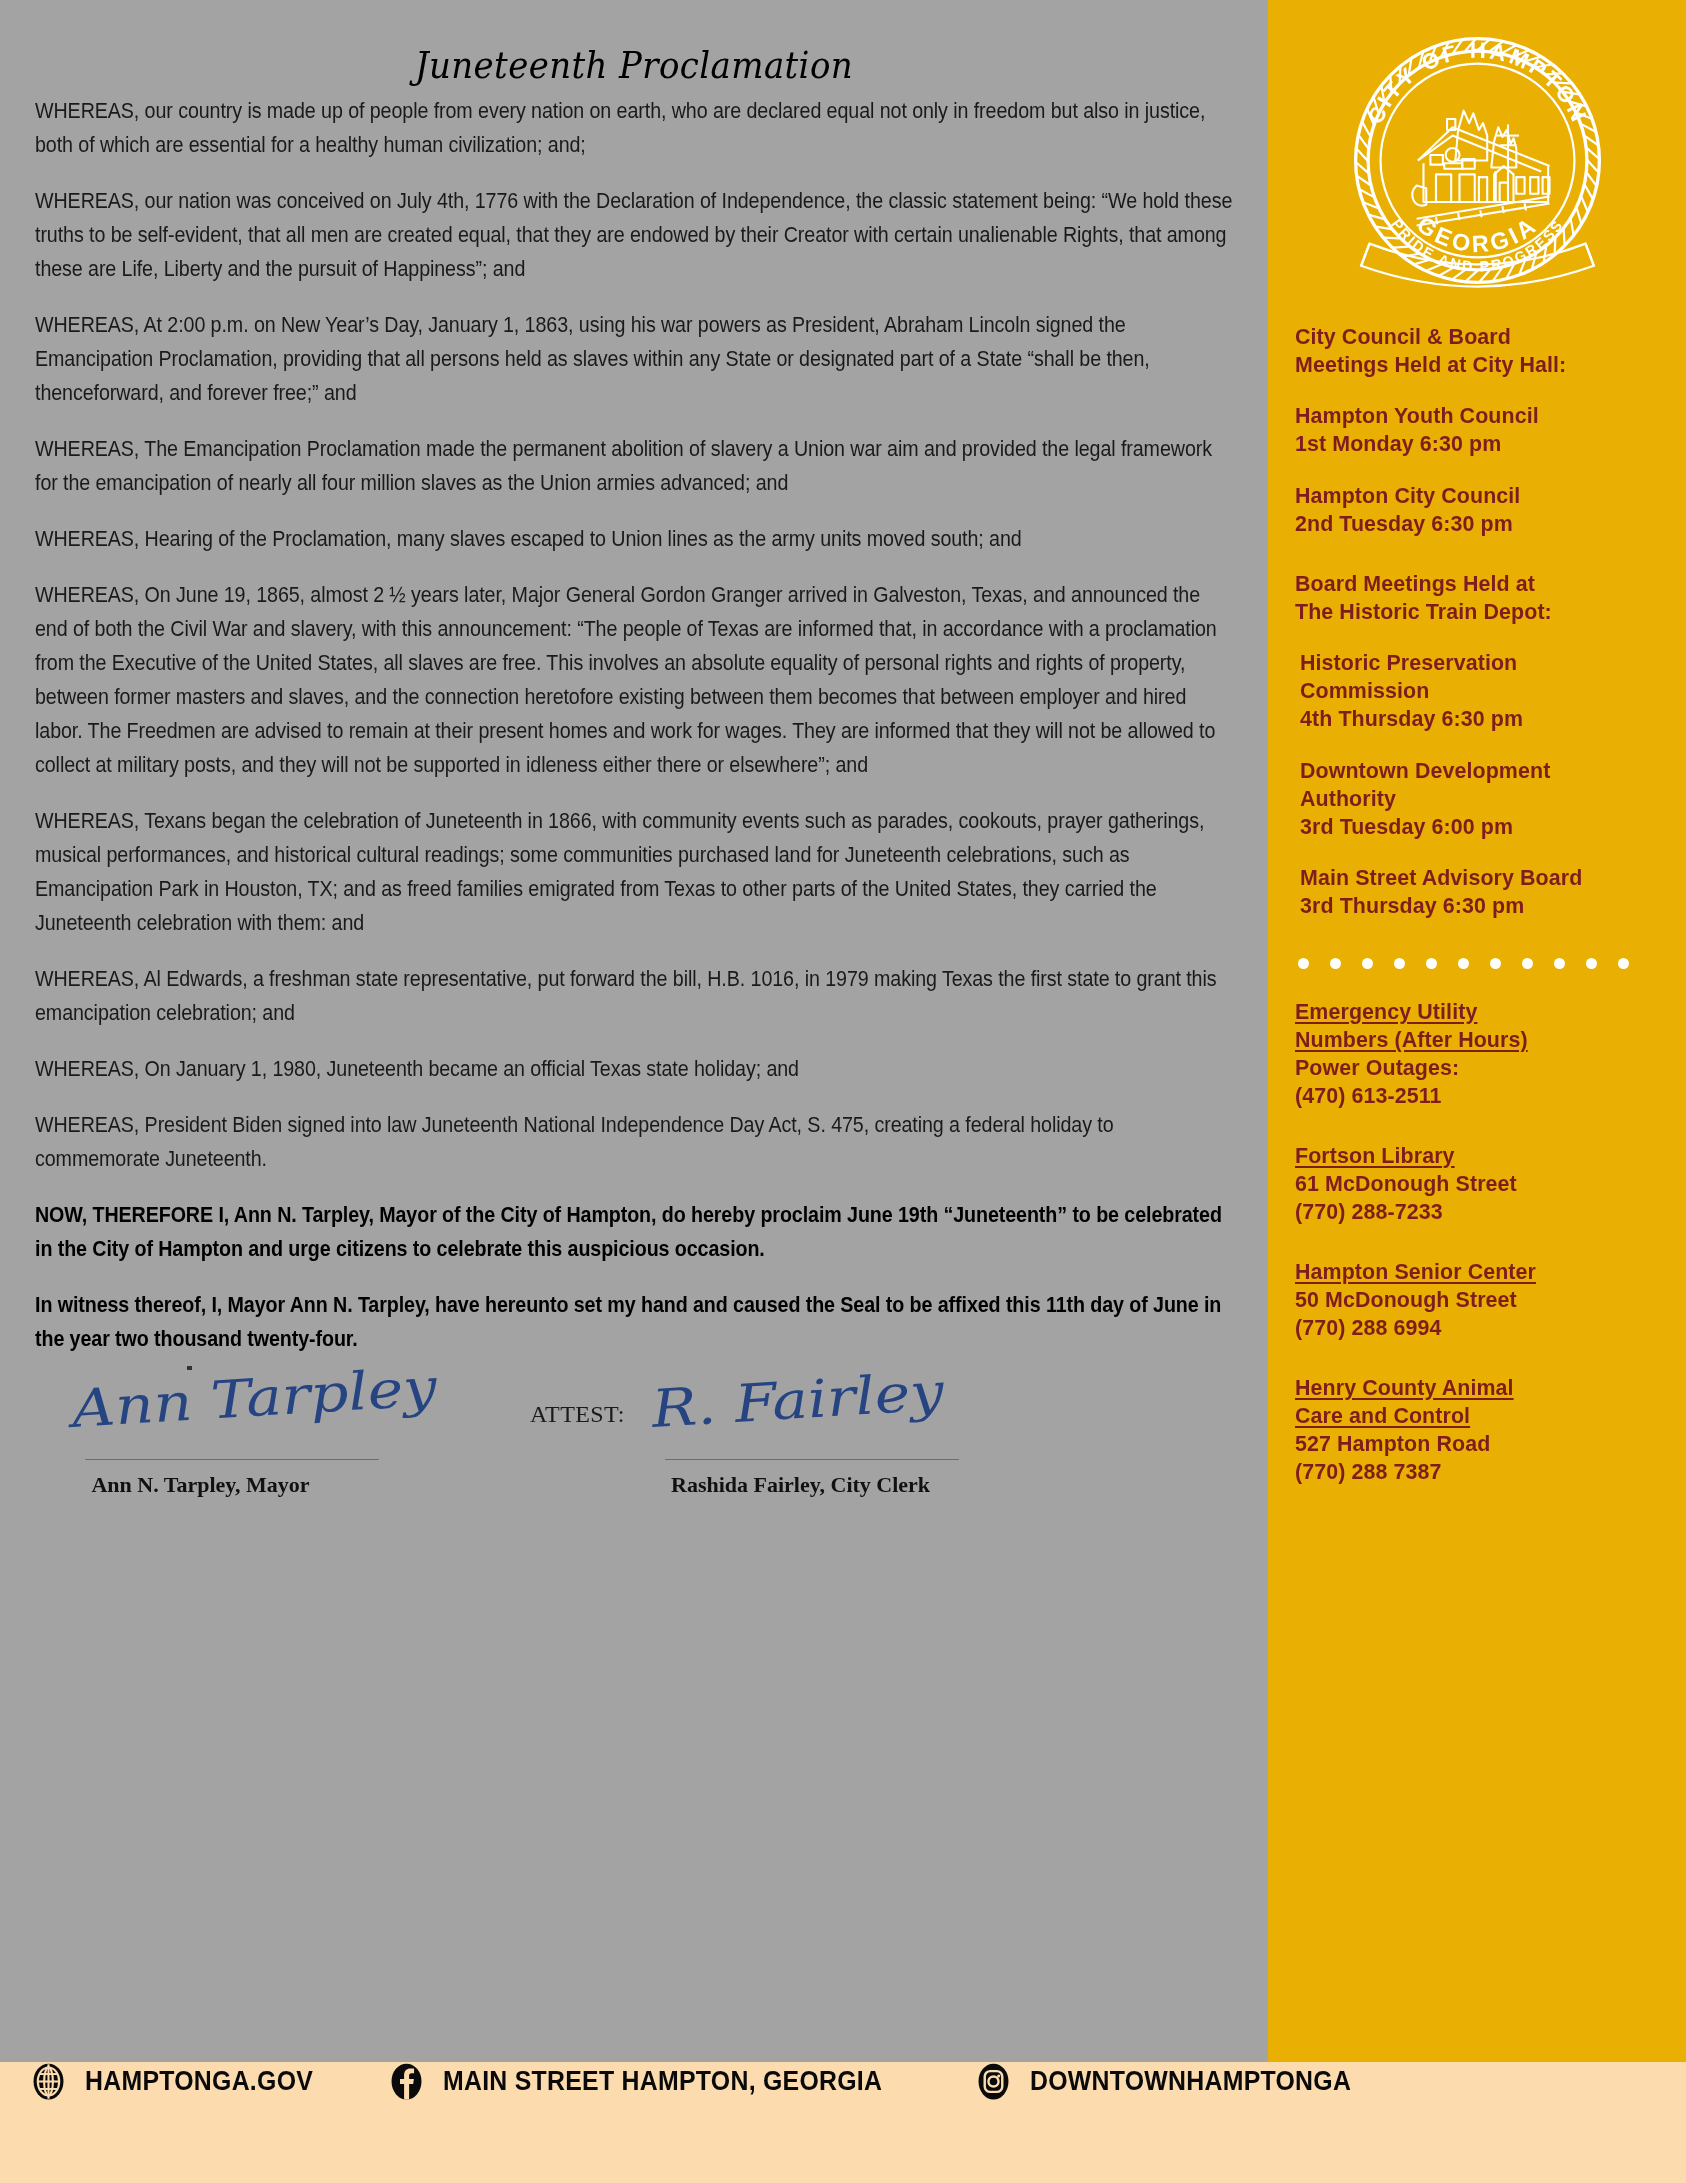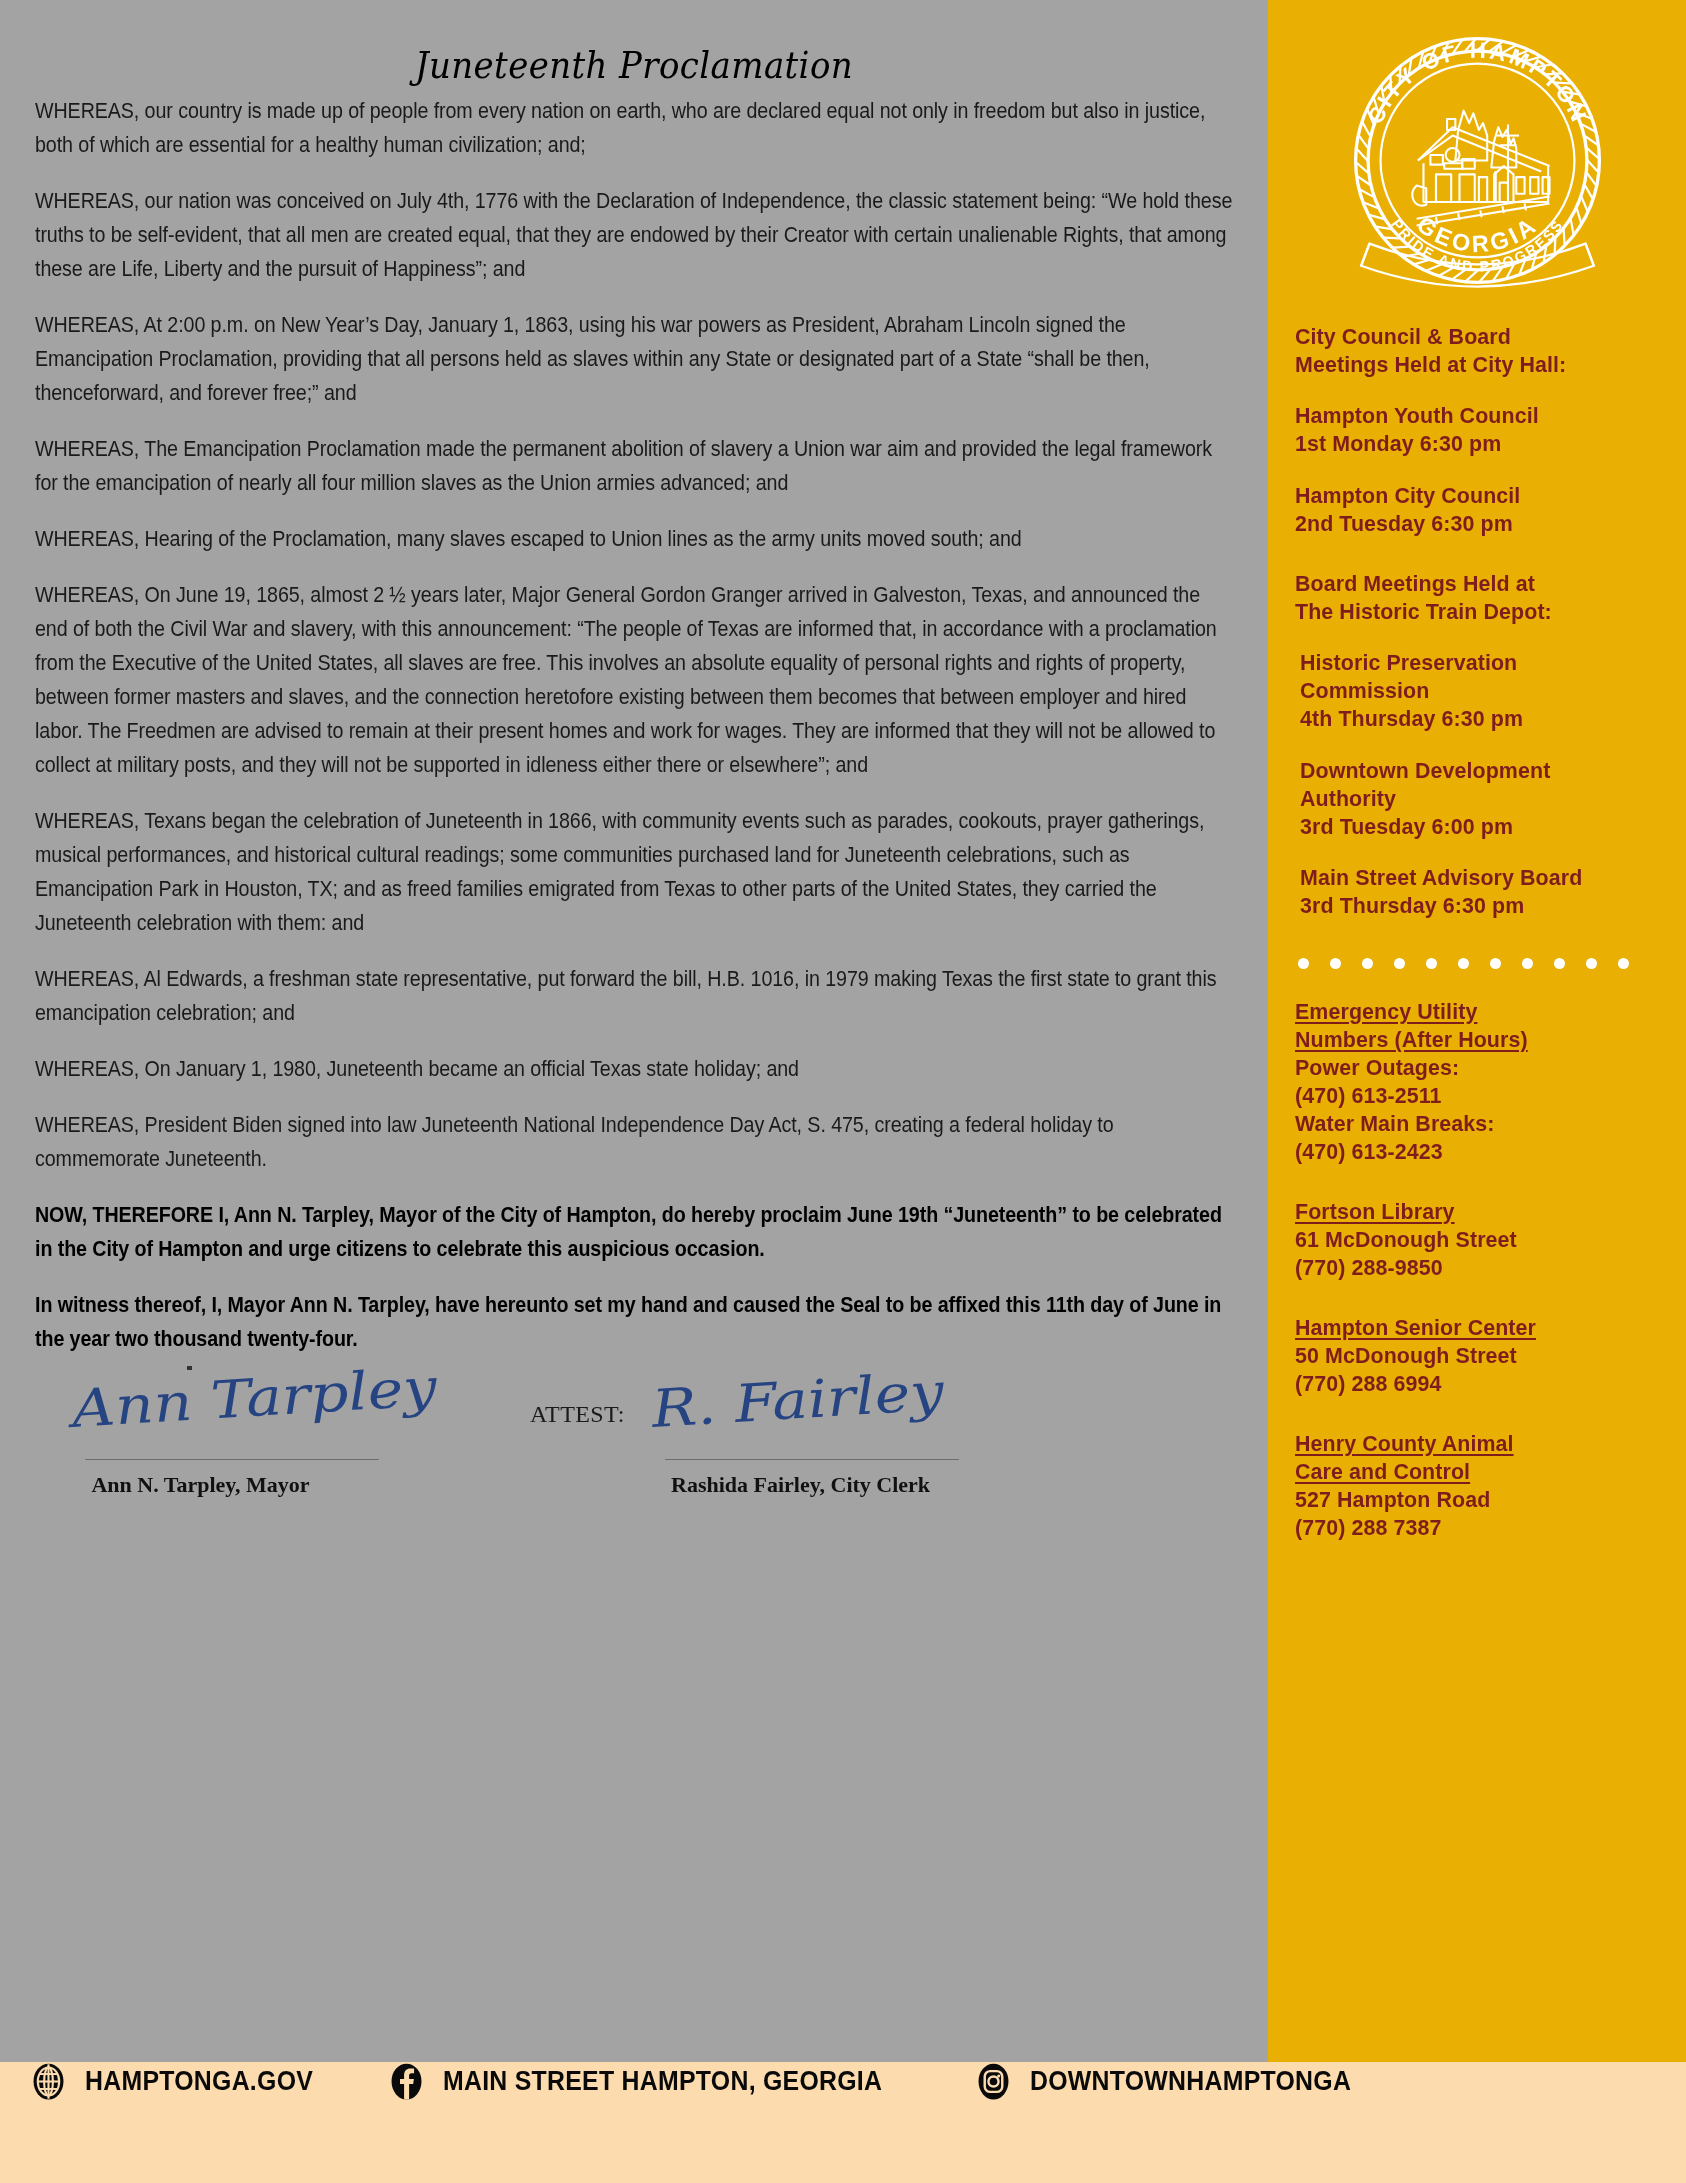--- a/index.html
+++ b/index.html
@@ -407,33 +407,29 @@
 
       <div class="side-block">
         <span class="sb-line u">Emergency Utility</span>
         <span class="sb-line u">Numbers (After Hours)</span>
       </div>
       <div id="emergency-entries">
           <div class="side-block">
             <span class="sb-line">Power Outages:</span>
             <span class="sb-line">(470) 613-2511</span>
           </div>
-          <div class="side-block">
-            <span class="sb-line">Water Main Breaks:</span>
-            <span class="sb-line">(470) 613-2423</span>
-          </div>
         </div>
 
       <div class="side-gap-lg"></div>
 
       <div id="places">
           <div class="side-block">
             <span class="sb-line u">Fortson Library</span>
             <span class="sb-line">61 McDonough Street</span>
-            <span class="sb-line">(770) 288-9850</span>
+            <span class="sb-line">(770) 288-7233</span>
           </div>
           <div class="side-gap-lg"></div>
           <div class="side-block">
             <span class="sb-line u">Hampton Senior Center</span>
             <span class="sb-line">50 McDonough Street</span>
             <span class="sb-line">(770) 288 6994</span>
           </div>
           <div class="side-gap-lg"></div>
           <div class="side-block">
             <span class="sb-line u">Henry County Animal</span>

